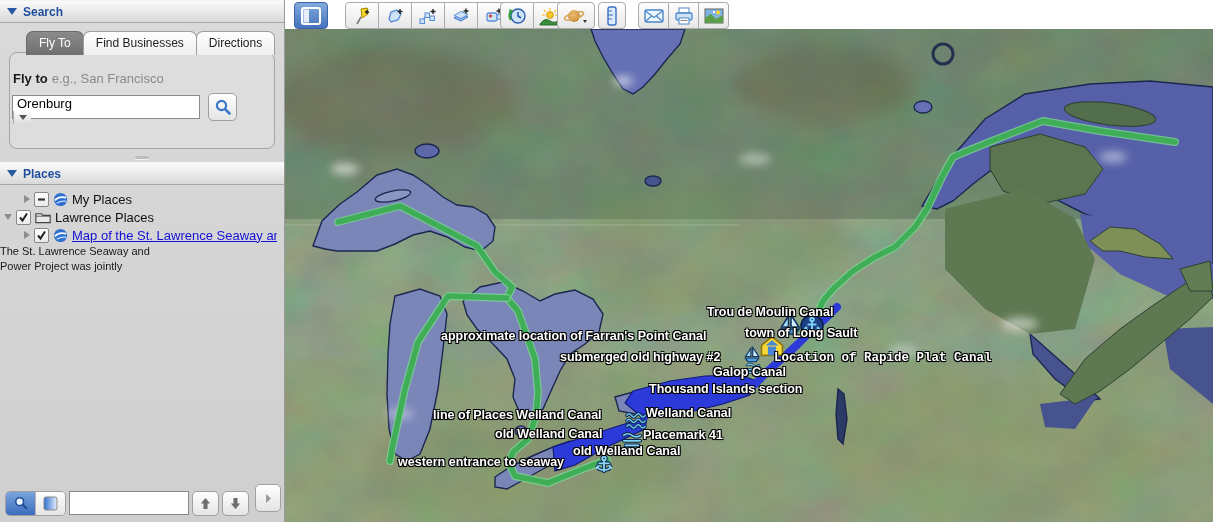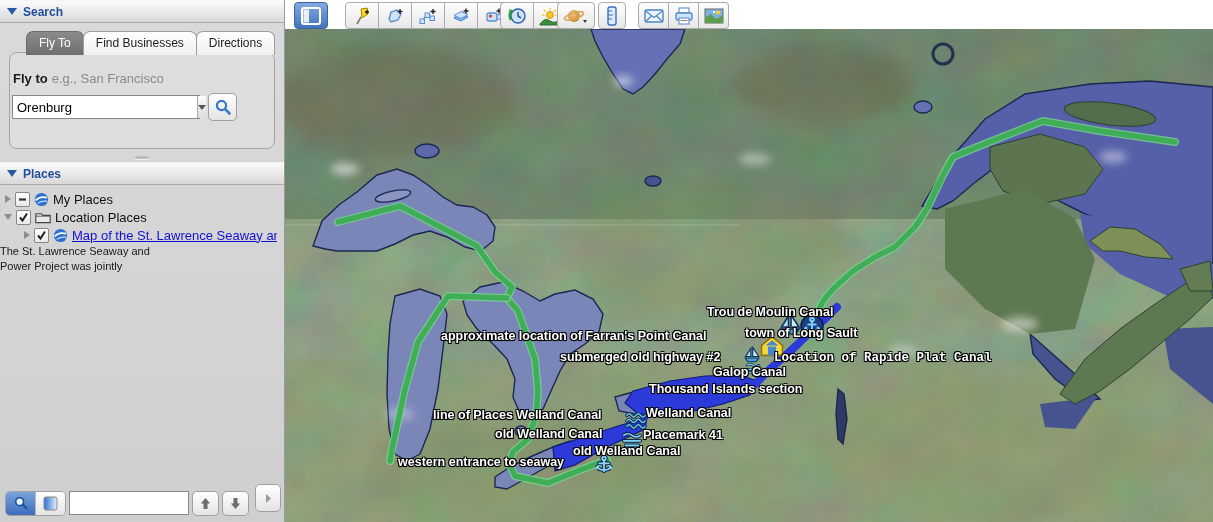--- a/index.html
+++ b/index.html
@@ -18,21 +18,21 @@
   .tabs{position:absolute;left:26px;top:8px;display:flex;z-index:2;}
   .tab{font-size:12px;padding:4px 12px 5px;border:1px solid #9e9e9e;border-bottom:none;
        border-radius:7px 7px 0 0;background:linear-gradient(#ffffff,#efefef);color:#222;}
   .tab.sel{background:linear-gradient(#8b8b8b,#6f6f6f);color:#fff;border-color:#6a6a6a;}
   .tab+.tab{margin-left:-1px;}
   .search-box{position:absolute;left:9px;right:9px;top:29px;bottom:4px;
               background:#ddd;border:1px solid #a5a5a5;border-radius:8px;}
   .flyto-line{position:absolute;left:13px;top:48px;font-size:13px;color:#8a8a8a;}
   .flyto-line b{color:#1a1a1a;margin-right:4px;}
   .input-row{position:absolute;left:12px;top:70px;display:flex;align-items:center;gap:8px;}
-  .combo{width:186px;height:22px;background:#fff;border:1px solid #8a8a8a;display:flex;align-items:center;}
+  .combo{width:186px;height:22px;background:#fff;border:1px solid #8a8a8a;display:flex;flex-direction:column;}
   .combo input{flex:1;border:none;outline:none;font-size:13px;padding:0 4px;background:transparent;
                font-family:"Liberation Sans",sans-serif;}
   .combo .drop{width:17px;height:100%;border-left:1px solid #aaa;
                background:linear-gradient(#fdfdfd,#dcdcdc);display:flex;align-items:center;justify-content:center;}
   .combo .drop:after{content:"";border:4px solid transparent;border-top:5px solid #555;margin-top:4px;}
   .btn{border:1px solid #a0a0a0;border-radius:5px;background:linear-gradient(#ffffff,#e4e4e4);
        display:flex;align-items:center;justify-content:center;}
   .search-go{width:27px;height:26px;}
   
   .tree{padding:5px 0 0 0;font-size:13px;color:#111;}
@@ -109,21 +109,21 @@
 
   <div class="grip">
       <i></i>
     </div>
 
   <div class="panel-header">
     <span class="tri"></span>
     <span class="ht">Places</span>
   </div>
   <div class="tree">
-    <div class="trow" style="padding-left:1px;">
+    <div class="trow" style="padding-left:20px;">
       <span class="exp r"></span>
       <span class="cb">
         <svg width="9" height="9" viewBox="0 0 9 9">
             <rect x="1" y="3.4" width="7" height="2.2" fill="#333"></rect>
           </svg>
       </span>
       <svg width="15" height="15" viewBox="0 0 16 16">
         <circle cx="8" cy="8" r="7" fill="#2f6fd0"></circle>
         <path d="M2 9 Q6 4 14 6" stroke="#fff" stroke-width="2" fill="none"></path>
         <path d="M4 12 Q9 9 14 10" stroke="#bfe0ff" stroke-width="1.4" fill="none"></path>
@@ -134,21 +134,21 @@
       <span class="exp d"></span>
       <span class="cb">
         <svg width="11" height="11" viewBox="0 0 11 11">
             <path d="M2 5.5 L4.5 8.5 L9 1.5" stroke="#222" stroke-width="2" fill="none"></path>
           </svg>
       </span>
       <svg width="16" height="14" viewBox="0 0 20 16">
         <path d="M1 4 h7 l2 2 h9 v9 h-18 z" fill="#e8e8e8" stroke="#444" stroke-width="1.4"></path>
         <path d="M1 7 h18" stroke="#444" stroke-width="1"></path>
       </svg>
-      <span>Location Places</span>
+      <span>Lawrence Places</span>
     </div>
     <div class="trow" style="padding-left:20px;">
       <span class="exp r"></span>
       <span class="cb">
         <svg width="11" height="11" viewBox="0 0 11 11">
             <path d="M2 5.5 L4.5 8.5 L9 1.5" stroke="#222" stroke-width="2" fill="none"></path>
           </svg>
       </span>
       <svg width="15" height="15" viewBox="0 0 16 16">
         <circle cx="8" cy="8" r="7" fill="#2f6fd0"></circle>

